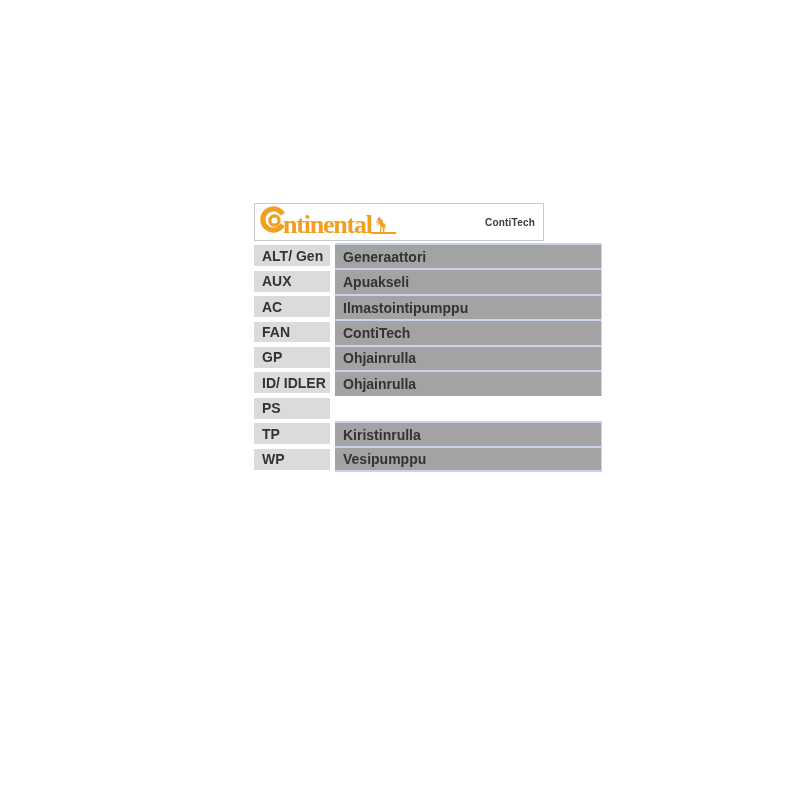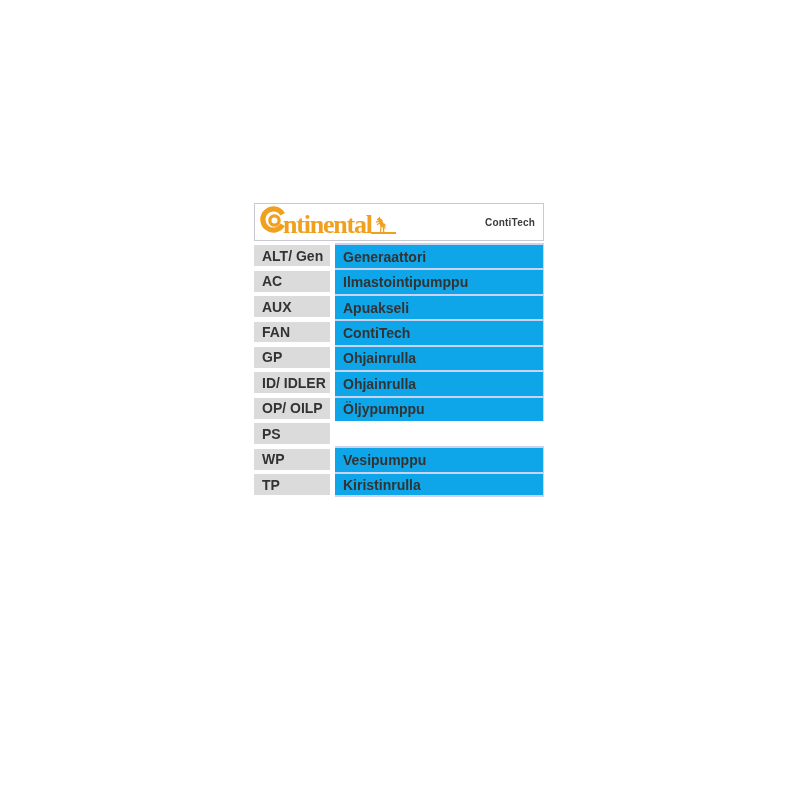--- a/index.html
+++ b/index.html
@@ -28,32 +28,32 @@
     position:relative;width:14px;height:17px;margin-left:2px;flex:0 0 auto;
   }
   .horse-wrap svg{position:absolute;left:0;top:0;width:14px;height:17px;}
   .horse-line{
     position:absolute;left:-3px;bottom:-1px;width:25px;height:2.5px;
     background:#f0a01e;
   }
   .subbrand{
     font-size:10px;font-weight:bold;color:#3b3b3b;letter-spacing:0.2px;margin-left:28px;
   }
-  .legend-rows{margin-top:2px;width:290px;}
+  .legend-rows{margin-top:2px;width:348px;}
   .row{display:flex;height:25.43px;box-sizing:border-box;}
   .code{
     box-sizing:border-box;width:76px;flex:0 0 auto;
     background:#dbdbdb;margin:2.3px 0;
     display:flex;align-items:center;padding-left:8px;
     font-size:14px;font-weight:bold;color:#333333;
     white-space:nowrap;
   }
   .val{
     box-sizing:border-box;flex:1;margin-left:5px;
-    background:#0ea5e9;
+    background:#a3a3a3;
     border-top:2px solid #c9d3ee;
     border-right:1px solid #d2d5e0;
     display:flex;align-items:center;padding-left:8px;
     font-size:14px;font-weight:bold;color:#333333;
     white-space:nowrap;
   }
   .row:last-child .val{border-bottom:2px solid #c9d3ee;}
 </style>
 </head>
 <body>
@@ -83,49 +83,45 @@
     </div>
     <div class="subbrand">ContiTech</div>
   </div>
 
   <div class="legend-rows">
       <div class="row">
         <div class="code">ALT/ Gen</div>
         <div class="val">Generaattori</div>
       </div>
       <div class="row">
+        <div class="code">AUX</div>
+        <div class="val">Apuakseli</div>
+      </div>
+      <div class="row">
         <div class="code">AC</div>
         <div class="val">Ilmastointipumppu</div>
-      </div>
-      <div class="row">
-        <div class="code">AUX</div>
-        <div class="val">Apuakseli</div>
       </div>
       <div class="row">
         <div class="code">FAN</div>
         <div class="val">ContiTech</div>
       </div>
       <div class="row">
         <div class="code">GP</div>
         <div class="val">Ohjainrulla</div>
       </div>
       <div class="row">
         <div class="code">ID/ IDLER</div>
         <div class="val">Ohjainrulla</div>
       </div>
       <div class="row">
-        <div class="code">OP/ OILP</div>
-        <div class="val">Öljypumppu</div>
+        <div class="code">PS</div>
       </div>
       <div class="row">
-        <div class="code">PS</div>
+        <div class="code">TP</div>
+        <div class="val">Kiristinrulla</div>
       </div>
       <div class="row">
         <div class="code">WP</div>
         <div class="val">Vesipumppu</div>
-      </div>
-      <div class="row">
-        <div class="code">TP</div>
-        <div class="val">Kiristinrulla</div>
       </div>
     </div>
 
 </div>
 
 </body></html>

